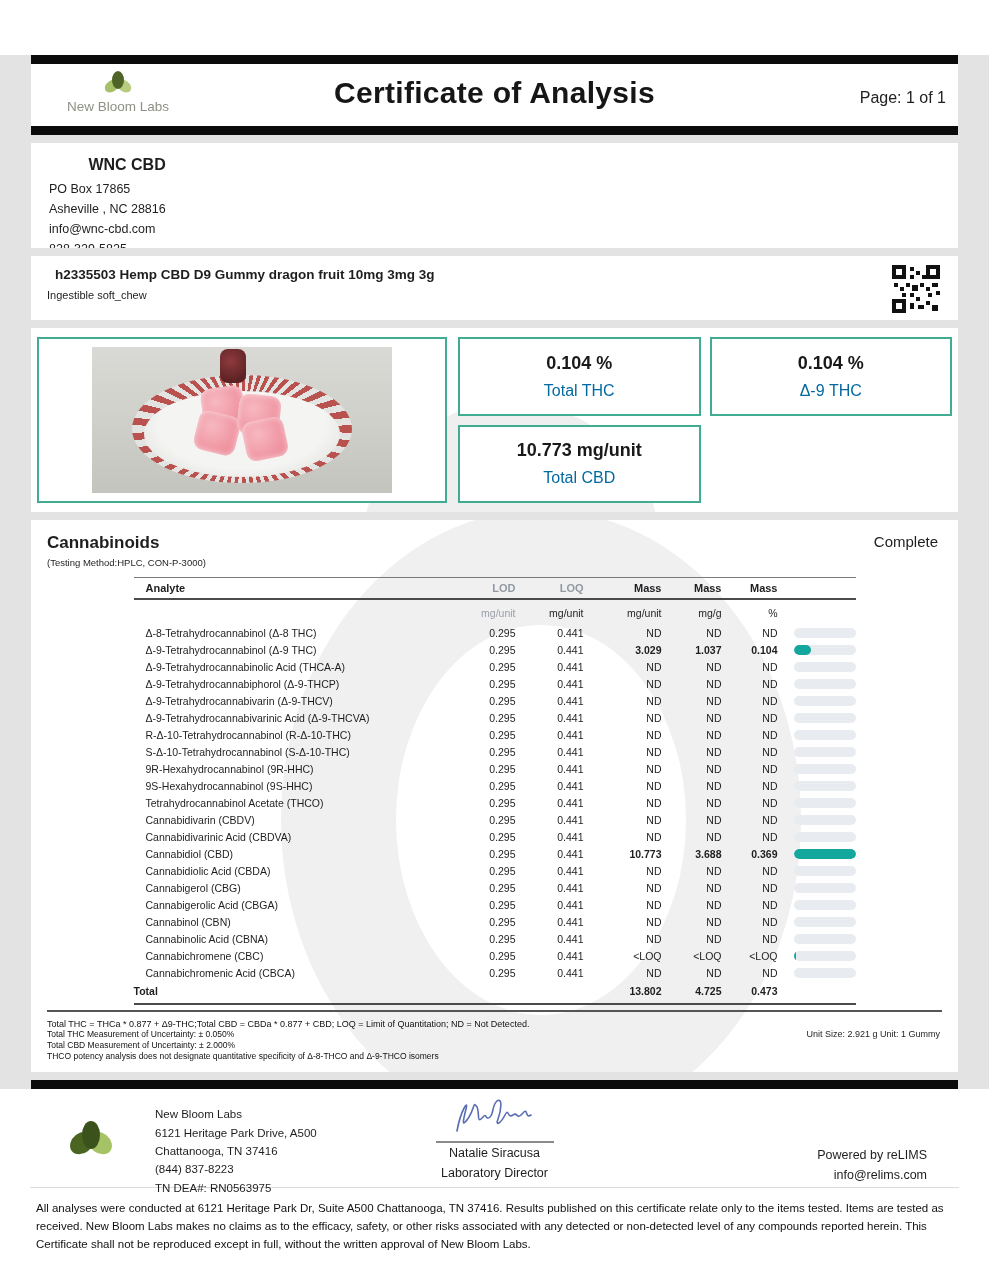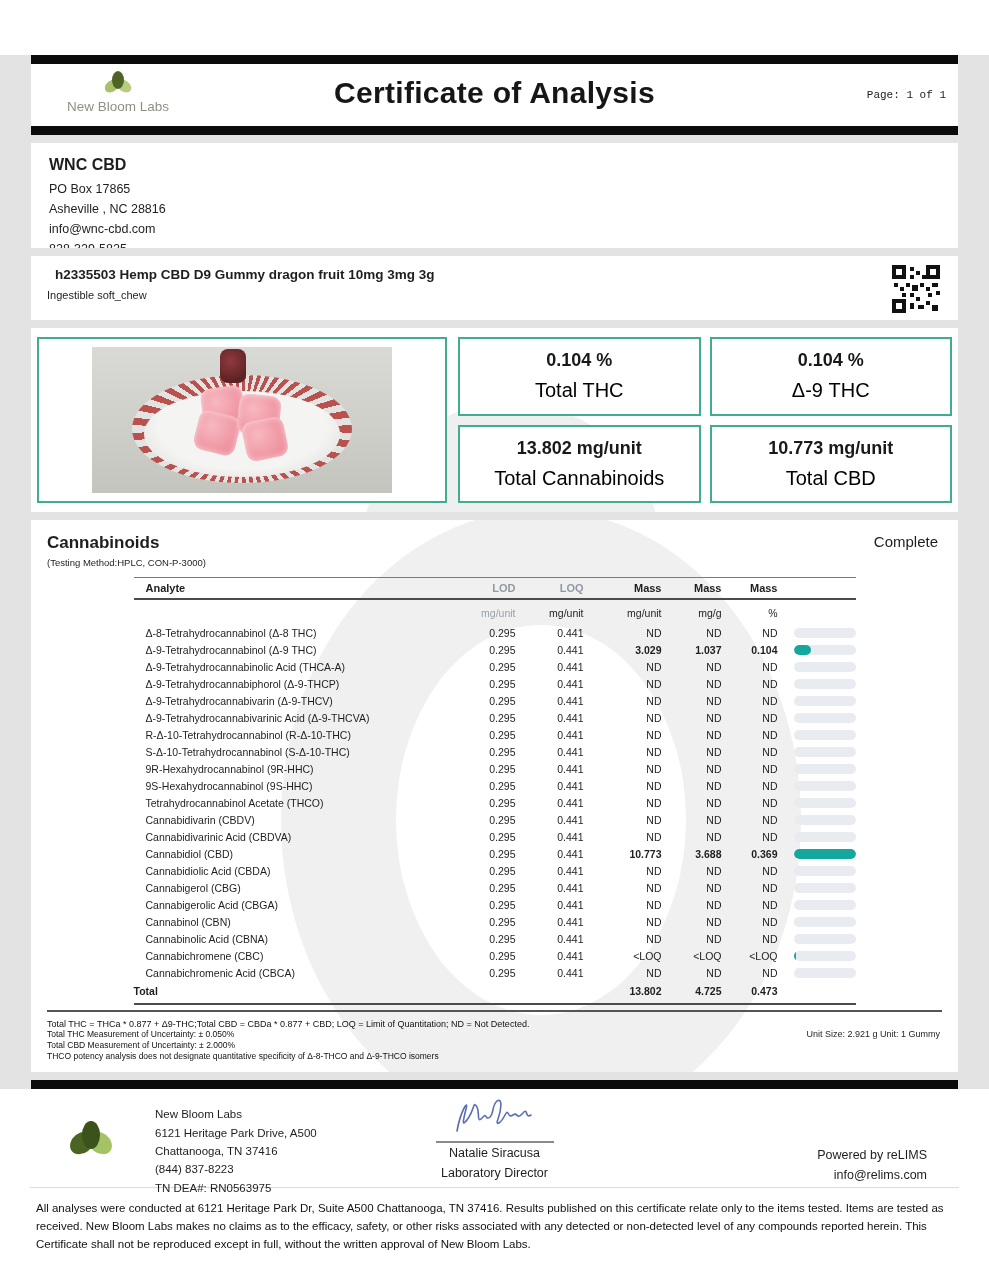--- a/index.html
+++ b/index.html
@@ -13,25 +13,25 @@
   .black-bar { height:9px; background:#0b0b0b; margin:0 31px; }
   .gap { height:8px; }
   .card { background:#fff; margin:0 31px; position:relative; overflow:hidden; }
 
   
   .header-card { background:#fff; margin:0 31px; height:62px; position:relative; }
   .logo-block { position:absolute; left:36px; top:5px; text-align:center; }
   .logo-text { font-size:13.5px; color:#8d9284; margin-top:-2px; }
   .coa-title { position:absolute; left:0; right:0; top:12px; text-align:center;
                font-size:30px; font-weight:600; letter-spacing:.3px; color:#161616; }
-  .page-num { position:absolute; right:12px; top:25px; font-size:11px; color:#222;font-family:Liberation Mono, monospace; }
+  .page-num { position:absolute; right:12px; top:25px; font-size:16px; color:#222; }
 
   
   .card-info { height:105px; padding:13px 18px; display:flex; justify-content:space-between; }
-  .client-name { font-size:16px; font-weight:700; margin-bottom:5px; }
+  .client-name { font-size:16px; font-weight:700; margin-bottom:5px;text-align:right; }
   .client-line { font-size:12.5px; line-height:1.6; }
   .sample-block { text-align:right; }
   .sample-id { font-size:16px; font-weight:700; margin-bottom:7px; }
   .sample-line { font-size:12px; line-height:1.8; }
 
   
   .card-product { height:64px; padding:11px 16px; display:flex; justify-content:space-between; }
   .product-name { font-size:13.5px; font-weight:700;padding-left:8px; }
   .product-type { font-size:11px; margin-top:7px; }
   .qr { margin-right:2px; margin-top:-2px; }
@@ -55,21 +55,21 @@
   .g2 { left:104px; top:66px; transform:rotate(14deg); }
   .g3 { left:146px; top:48px; transform:rotate(6deg); }
   .g4 { left:152px; top:72px; transform:rotate(-12deg); }
   .gummy-dark { position:absolute; left:128px; top:2px; width:26px; height:34px; border-radius:8px;
       background:radial-gradient(circle at 40% 35%, #8e3a3c, #5d2224 75%); }
   .results-grid { flex:1; display:grid; grid-template-columns:1fr 1fr; grid-template-rows:1fr 1fr;
                   gap:9px; position:relative; z-index:1; }
   .result-box { border:2px solid #40ad92; background:#fff; display:flex; flex-direction:column;
                 align-items:center; justify-content:center; gap:8px; }
   .result-value { font-size:18px; font-weight:700; color:#19191b; }
-  .result-label { font-size:20px; color:#000000; }
+  .result-label { font-size:16px; color:#0369a1; }
 
   
   .card-cb { padding:13px 16px 10px; }
   .wm-ring { position:absolute; left:250px; top:-10px; width:520px; height:620px;
              border:115px solid #f0f0f1; border-radius:50%; z-index:0; }
   .cb-inner { position:relative; z-index:1; }
   .cb-header { display:flex; justify-content:space-between; align-items:flex-start; }
   .cb-title { font-size:17px; font-weight:700; }
   .cb-status { font-size:15px; margin-right:4px; }
   .cb-method { font-size:9.5px; margin-top:4px; }
@@ -208,24 +208,20 @@
     <div class="results-grid">
       <div class="result-box">
         <div class="result-value">0.104 %</div>
         <div class="result-label">Total THC</div>
       </div>
       <div class="result-box">
         <div class="result-value">0.104 %</div>
         <div class="result-label">Δ-9 THC</div>
       </div>
       <div class="result-box">
-        <div class="result-value">13.802 mg/unit</div>
-        <div class="result-label">Total Cannabinoids</div>
-      </div>
-      <div class="result-box">
         <div class="result-value">10.773 mg/unit</div>
         <div class="result-label">Total CBD</div>
       </div>
     </div>
   </div>
 
   <div class="gap"></div>
 
   <div class="card card-cb">
     <div class="wm-ring"></div>

